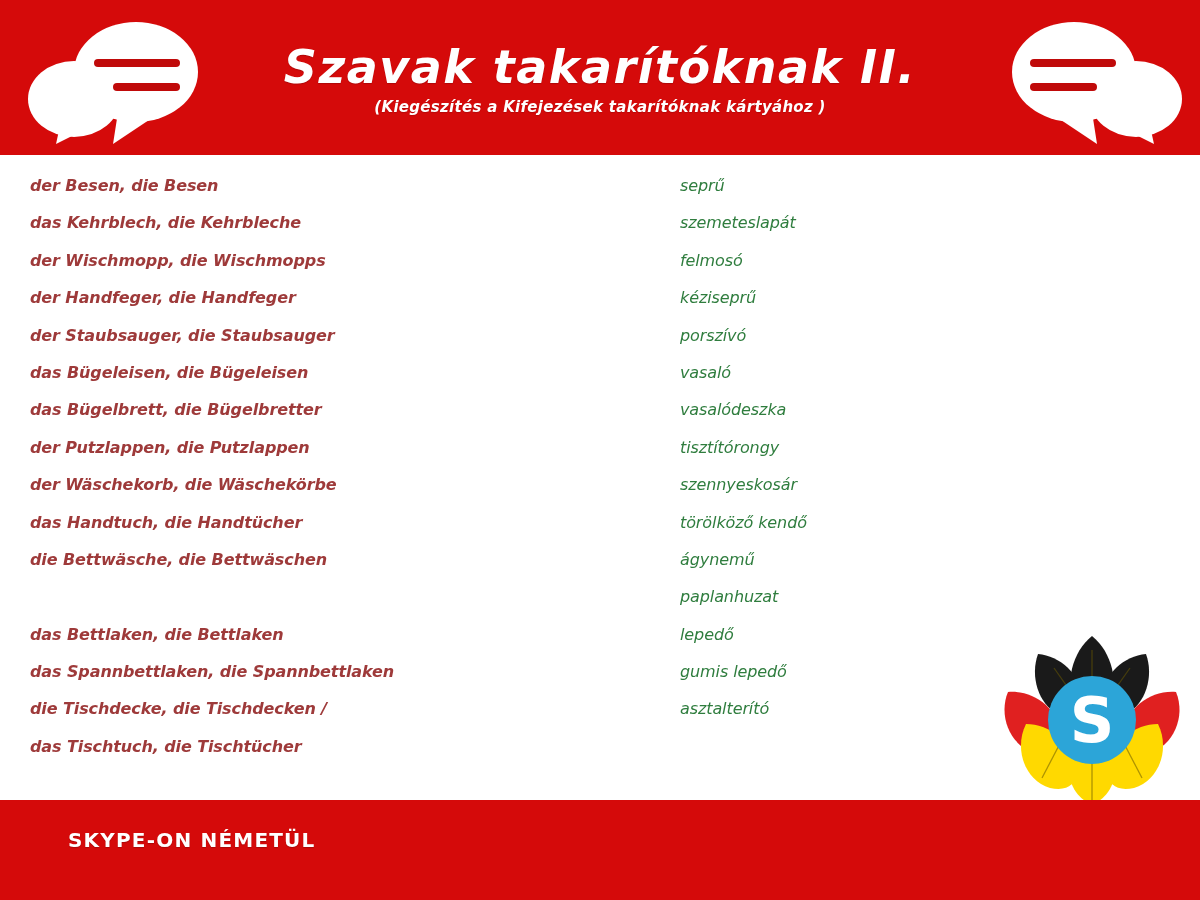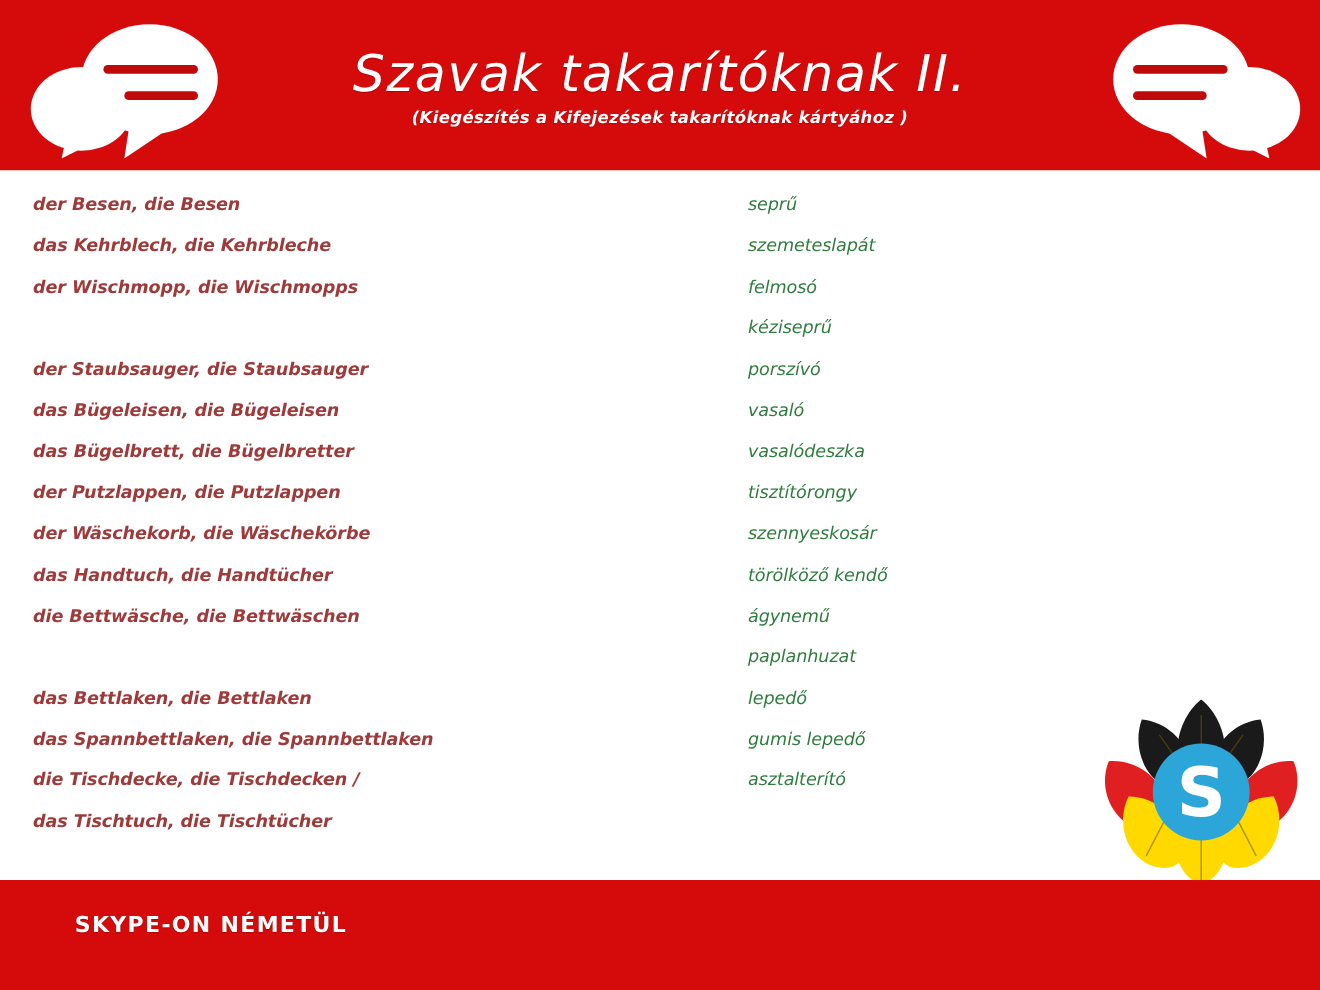--- a/index.html
+++ b/index.html
@@ -38,21 +38,21 @@
     height: 155px;
     display: flex;
     flex-direction: column;
     align-items: center;
     justify-content: center;
   }
 
   .title {
     font-family: "DejaVu Sans", sans-serif;
     font-style: italic;
-    font-weight: normal;
+    font-weight: bold;
     font-size: 46px;
     letter-spacing: 1.5px;
     color: #ffffff;
     line-height: 1.05;
     text-shadow: 0 1px 1px rgba(0,0,0,0.18);
     margin-top: 4px;
   }
 
   .subtitle {
     font-family: "DejaVu Sans", sans-serif;
@@ -209,20 +209,21 @@
       </div>
       <div class="row">
         <span class="de">das Kehrblech, die  Kehrbleche</span>
         <span class="hu">szemeteslapát</span>
       </div>
       <div class="row">
         <span class="de">der Wischmopp, die Wischmopps</span>
         <span class="hu">felmosó</span>
       </div>
       <div class="row">
+        <span class="de">der Handfeger, die Handfeger</span>
         <span class="hu">kéziseprű</span>
       </div>
       <div class="row">
         <span class="de">der Staubsauger, die Staubsauger</span>
         <span class="hu">porszívó</span>
       </div>
       <div class="row">
         <span class="de">das Bügeleisen, die Bügeleisen</span>
         <span class="hu">vasaló</span>
       </div>

